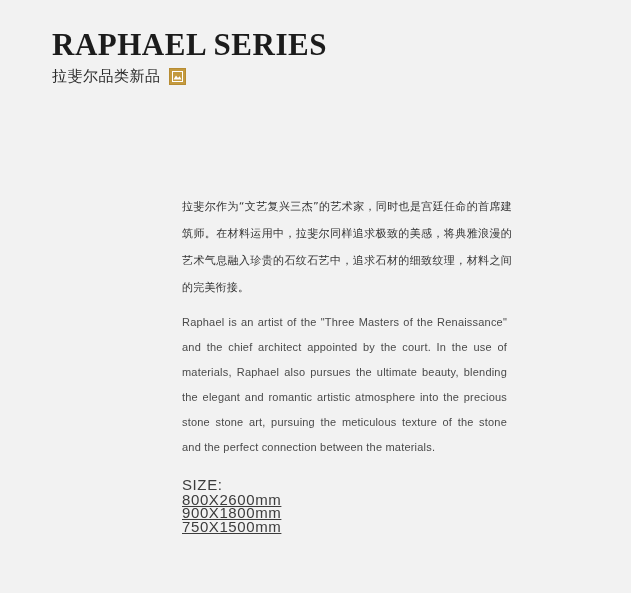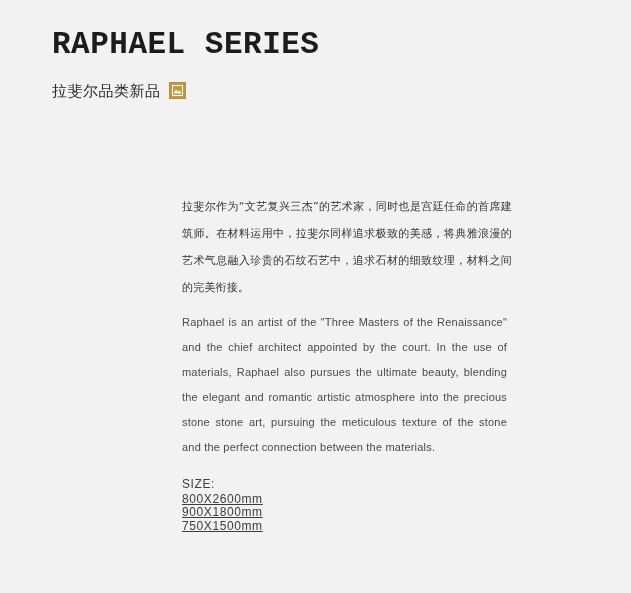--- a/index.html
+++ b/index.html
@@ -20,32 +20,33 @@
     background: #f2f2f2;
   }
 
   
   .header {
     position: absolute;
     left: 52px;
     top: 28px;
   }
   .title-en {
-    font-family: Liberation Mono, monospace;
+    font-family: Liberation Serif, serif;
     font-size: 31px;
     font-weight: bold;
     letter-spacing: 0.5px;
     color: #1c1c1c;
     line-height: 34px;
     margin: 0;
     white-space: nowrap;
   }
   .subtitle-row {
     display: flex;
-    margin-top: 20px;
+    align-items: center;
+    margin-top: 5px;
   }
   .title-cn {
     font-family: "DejaVu Sans", sans-serif;
     font-size: 15px;
     color: #2b2b2b;
     letter-spacing: 0.5px;
     line-height: 18px;
     white-space: nowrap;
   }
   .badge-icon {
@@ -89,21 +90,21 @@
     text-align: justify;
     margin-top: 20px;
   }
 
   
   .size-block {
     position: absolute;
     left: 182px;
     top: 478px;
     font-family: "Liberation Sans", sans-serif;
-    font-size: 12px;
+    font-size: 15px;
     color: #3c3c3c;
     line-height: 13.5px;
     letter-spacing: 0.6px;
   }
   .size-label {
     margin-bottom: 1px;
   }
   .size-item {
     white-space: nowrap;
     text-decoration: underline;

